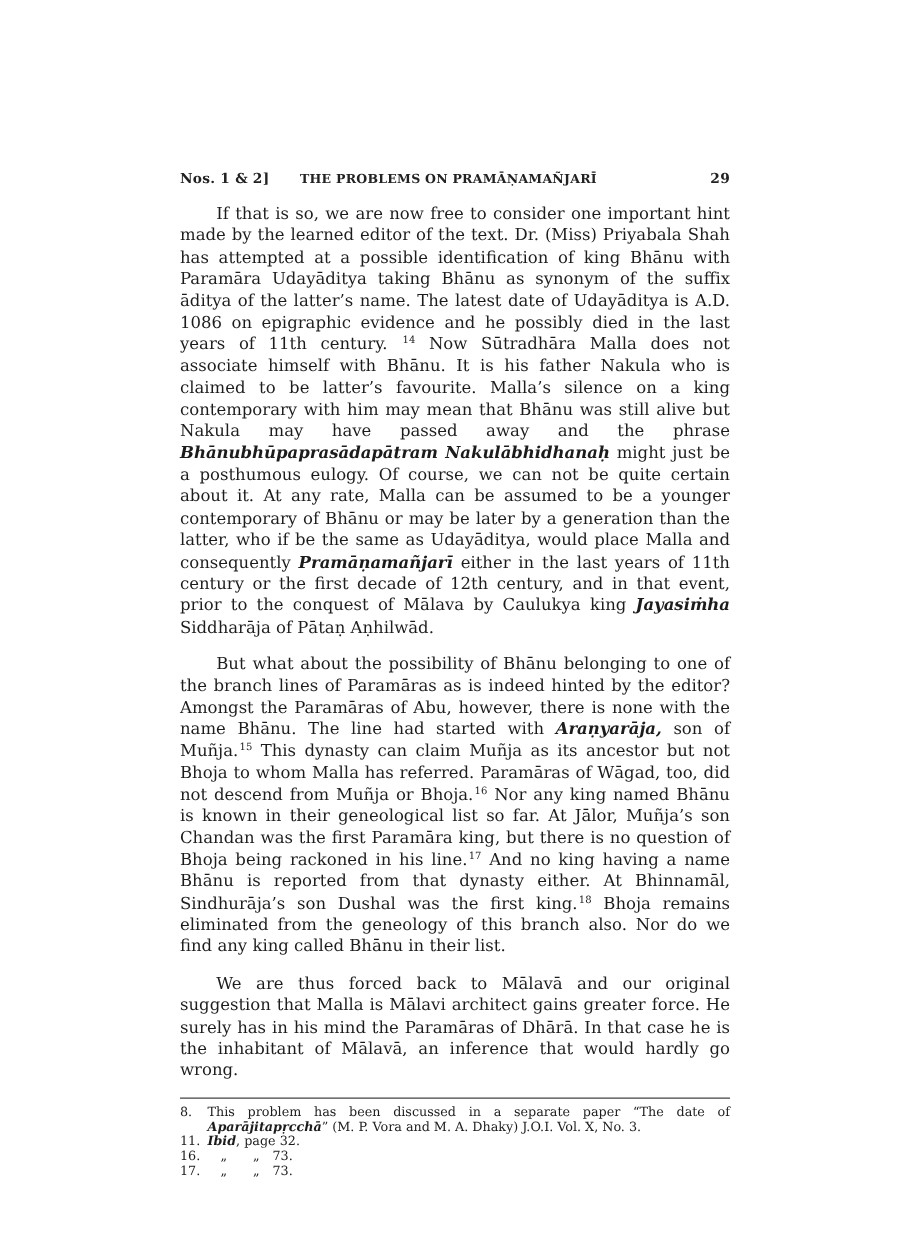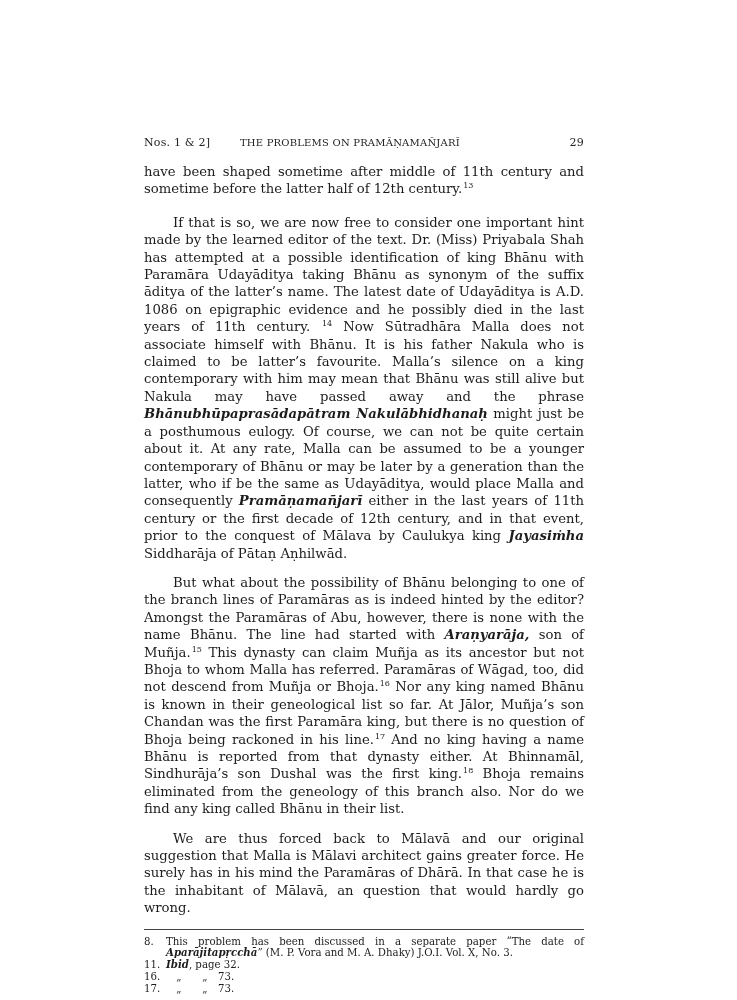--- a/index.html
+++ b/index.html
@@ -1,21 +1,21 @@
 <!DOCTYPE html>
 <html><head>
   <meta charset="utf-8">
   <style>
     html, body { margin: 0; padding: 0; background: #ffffff; }
     body { width: 737px; height: 1000px; position: relative; overflow: hidden; color: #1a1a1a; }
     .page { position: absolute; left: 144px; top: 136px; width: 440px; }
     .running-head {
       display: flex; justify-content: space-between; align-items: baseline;
       font-family: "DejaVu Serif", serif; font-size: 11px; letter-spacing: 0.2px;
-      height: 18px; margin-bottom: 9px; color: #222;
+      height: 18px; margin-bottom: 9px; color: #222; font-weight: bold;
     }
     .running-head .vol { width: 90px; font-size: 11px; }
     .running-head .title { flex: 1; text-align: left; padding-left: 6px; font-size: 10px; }
     .running-head .pno { width: 30px; text-align: right; font-size: 11px; }
     .body-text {
       font-family: "DejaVu Serif", serif; font-size: 13.2px; line-height: 17.4px;
       text-align: justify; color: #1c1c1c;
     }
     .body-text p { margin: 0 0 12px 0; }
     .body-text p.indent { text-indent: 29px; }
@@ -33,24 +33,23 @@
 <body>
 
 <div class="page">
   <div class="running-head">
     <span class="vol">Nos. 1 &amp; 2]</span>
     <span class="title">THE PROBLEMS ON PRAMĀṆAMAÑJARĪ</span>
     <span class="pno">29</span>
   </div>
 
   <div class="body-text">
-    <p class="first"><span>have been shaped sometime after middle of 11th century and sometime before the latter half of 12th century.</span><sup>13</sup></p>
     <p class="indent"><span>If that is so, we are now free to consider one important hint made by the learned editor of the text. Dr. (Miss) Priyabala Shah has attempted at a possible identification of king Bhānu with Paramāra Udayāditya taking Bhānu as synonym of the suffix āditya of the latter’s name. The latest date of Udayāditya is A.D. 1086 on epigraphic evidence and he possibly died in the last years of 11th century. </span><sup>14</sup><span> Now Sūtradhāra Malla does not associate himself with Bhānu. It is his father Nakula who is claimed to be latter’s favourite. Malla’s silence on a king contemporary with him may mean that Bhānu was still alive but Nakula may have passed away and the phrase </span><span class="it">Bhānubhūpaprasādapātram Nakulābhidhanaḥ</span><span> might just be a posthumous eulogy. Of course, we can not be quite certain about it. At any rate, Malla can be assumed to be a younger contemporary of Bhānu or may be later by a generation than the latter, who if be the same as Udayāditya, would place Malla and consequently </span><span class="it">Pramāṇamañjarī</span><span> either in the last years of 11th century or the first decade of 12th century, and in that event, prior to the conquest of Mālava by Caulukya king </span><span class="it">Jayasiṁha</span><span> Siddharāja of Pātaṇ Aṇhilwād.</span></p>
     <p class="indent"><span>But what about the possibility of Bhānu belonging to one of the branch lines of Paramāras as is indeed hinted by the editor? Amongst the Paramāras of Abu, however, there is none with the name Bhānu. The line had started with </span><span class="it">Araṇyarāja,</span><span> son of Muñja.</span><sup>15</sup><span> This dynasty can claim Muñja as its ancestor but not Bhoja to whom Malla has referred. Paramāras of Wāgad, too, did not descend from Muñja or Bhoja.</span><sup>16</sup><span> Nor any king named Bhānu is known in their geneological list so far. At Jālor, Muñja’s son Chandan was the first Paramāra king, but there is no question of Bhoja being rackoned in his line.</span><sup>17</sup><span> And no king having a name Bhānu is reported from that dynasty either. At Bhinnamāl, Sindhurāja’s son Dushal was the first king.</span><sup>18</sup><span> Bhoja remains eliminated from the geneology of this branch also. Nor do we find any king called Bhānu in their list.</span></p>
-    <p class="indent"><span>We are thus forced back to Mālavā and our original suggestion that Malla is Mālavi architect gains greater force. He surely has in his mind the Paramāras of Dhārā. In that case he is the inhabitant of Mālavā, an question that would hardly go wrong.</span></p>
+    <p class="indent"><span>We are thus forced back to Mālavā and our original suggestion that Malla is Mālavi architect gains greater force. He surely has in his mind the Paramāras of Dhārā. In that case he is the inhabitant of Mālavā, an inference that would hardly go wrong.</span></p>
   </div>
 
   <div class="rule"></div>
 
   <div class="footnotes">
       <div class="fn">
         <span class="num">8.</span>
         <span class="txt"><span>This problem has been discussed in a separate paper “The date of </span><span class="it">Aparājitapṛcchā</span><span>” (M. P. Vora and M. A. Dhaky) J.O.I. Vol. X, No. 3.</span></span>
       </div>
       <div class="fn">

